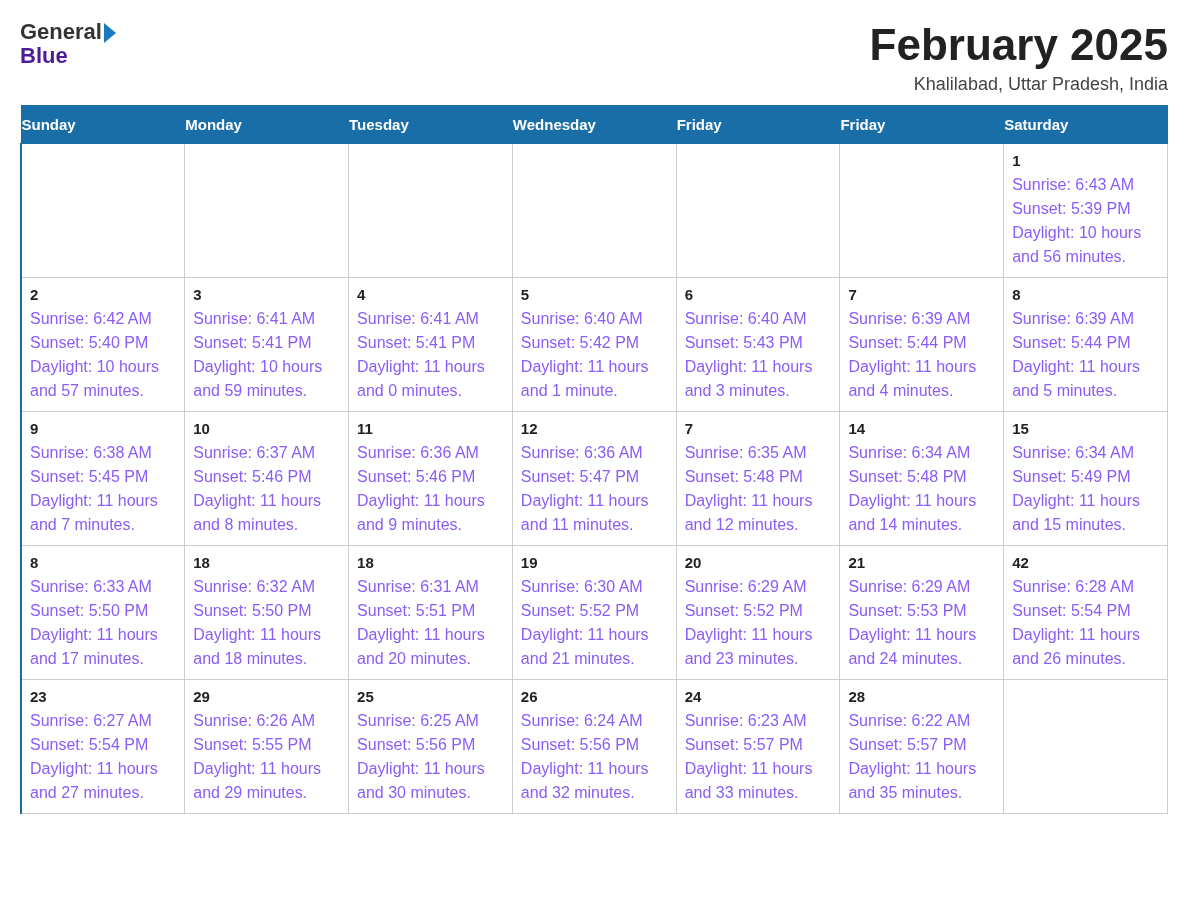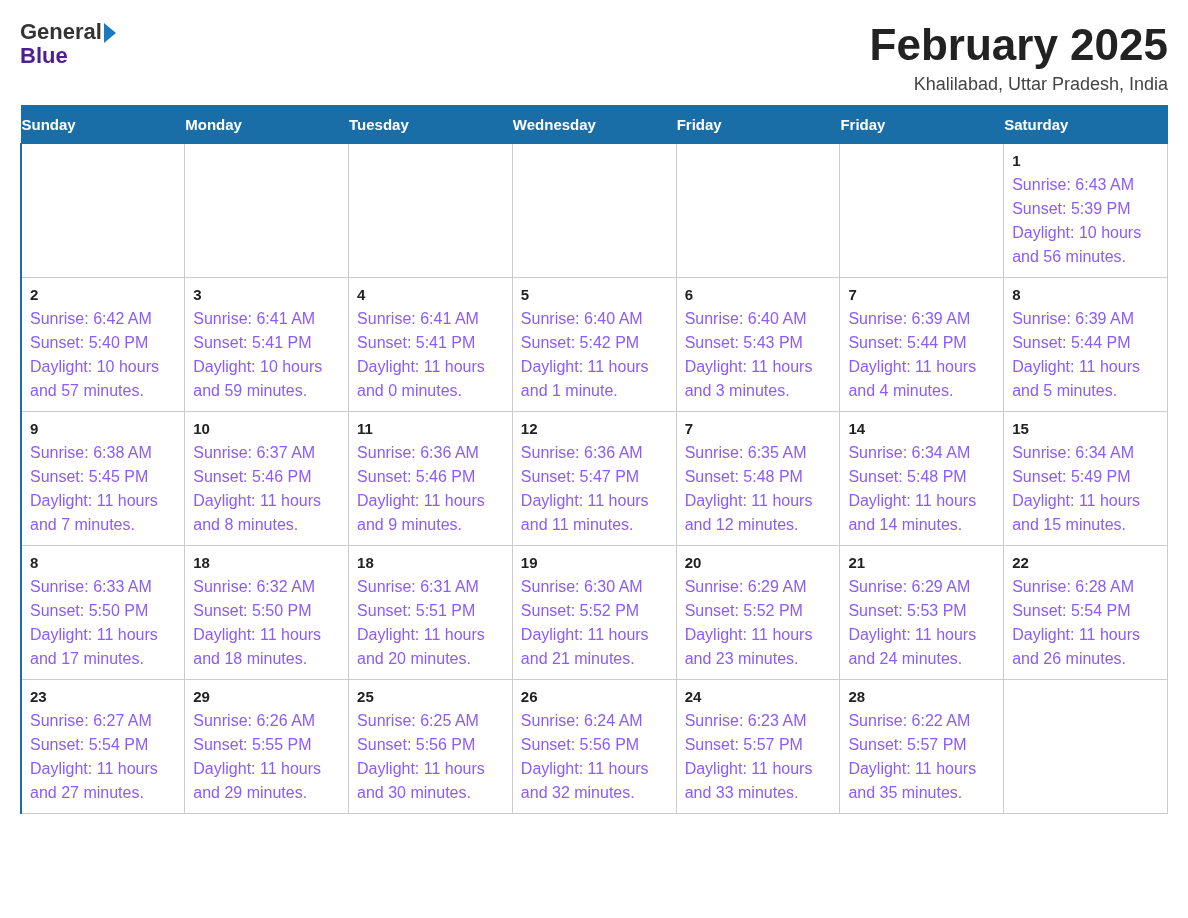--- a/index.html
+++ b/index.html
@@ -221,21 +221,21 @@
         </td>
         <td>
           <span class="day-number">20</span>
           <div class="day-info">Sunrise: 6:29 AM<br>Sunset: 5:52 PM<br>Daylight: 11 hours and 23 minutes.</div>
         </td>
         <td>
           <span class="day-number">21</span>
           <div class="day-info">Sunrise: 6:29 AM<br>Sunset: 5:53 PM<br>Daylight: 11 hours and 24 minutes.</div>
         </td>
         <td>
-          <span class="day-number">22</span>
+          <span class="day-number">42</span>
           <div class="day-info">Sunrise: 6:28 AM<br>Sunset: 5:54 PM<br>Daylight: 11 hours and 26 minutes.</div>
         </td>
       </tr>
       <tr>
         <td>
           <span class="day-number">23</span>
           <div class="day-info">Sunrise: 6:27 AM<br>Sunset: 5:54 PM<br>Daylight: 11 hours and 27 minutes.</div>
         </td>
         <td>
           <span class="day-number">29</span>

